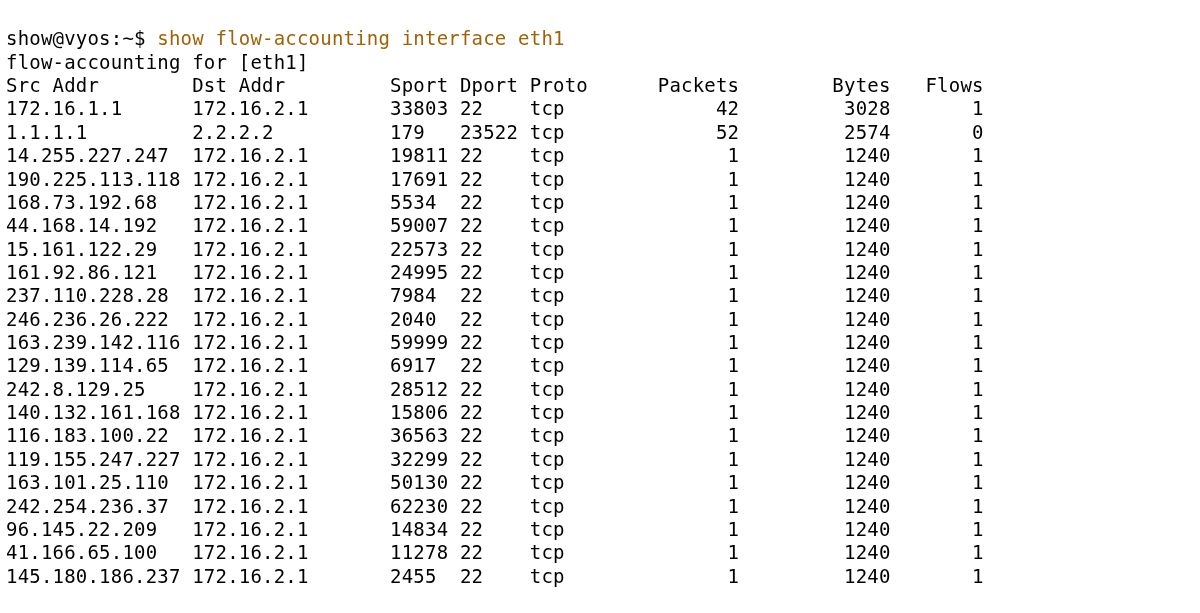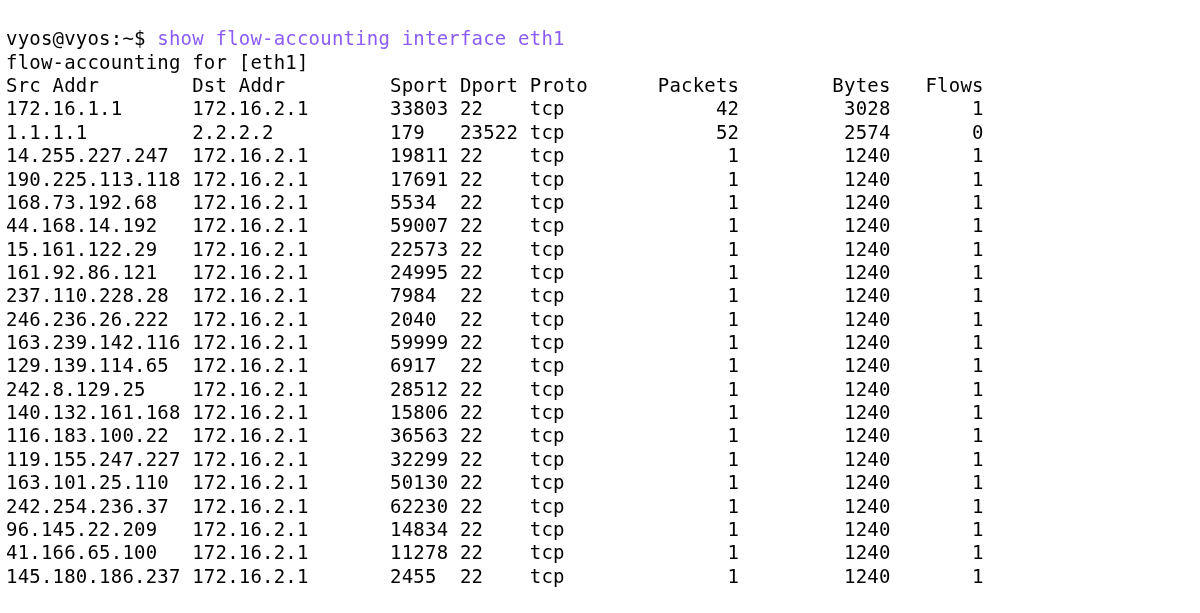--- a/index.html
+++ b/index.html
@@ -9,27 +9,27 @@
     color: #000000;
     font-family: "Menlo", "Consolas", "DejaVu Sans Mono", "Courier New", monospace;
     font-size: 19px;
     line-height: 1.23;
     letter-spacing: 0.2px;
   }
   .terminal {
     white-space: pre;
     padding: 4px 6px;
   }
-  .cmd { color: #8b5cf6; }
+  .cmd { color: #a16207; }
 </style>
 </head>
 <body>
 
 <div class="terminal">
-<span><span>vyos@vyos:~$ </span><span class="cmd">show flow-accounting interface eth1</span></span>
+<span><span>show@vyos:~$ </span><span class="cmd">show flow-accounting interface eth1</span></span>
 <span>flow-accounting for [eth1]</span>
 <span id="hdr">Src Addr        Dst Addr         Sport Dport Proto      Packets        Bytes   Flows</span>
 <span id="rows">172.16.1.1      172.16.2.1       33803 22    tcp             42         3028       1
 1.1.1.1         2.2.2.2          179   23522 tcp             52         2574       0
 14.255.227.247  172.16.2.1       19811 22    tcp              1         1240       1
 190.225.113.118 172.16.2.1       17691 22    tcp              1         1240       1
 168.73.192.68   172.16.2.1       5534  22    tcp              1         1240       1
 44.168.14.192   172.16.2.1       59007 22    tcp              1         1240       1
 15.161.122.29   172.16.2.1       22573 22    tcp              1         1240       1
 161.92.86.121   172.16.2.1       24995 22    tcp              1         1240       1

